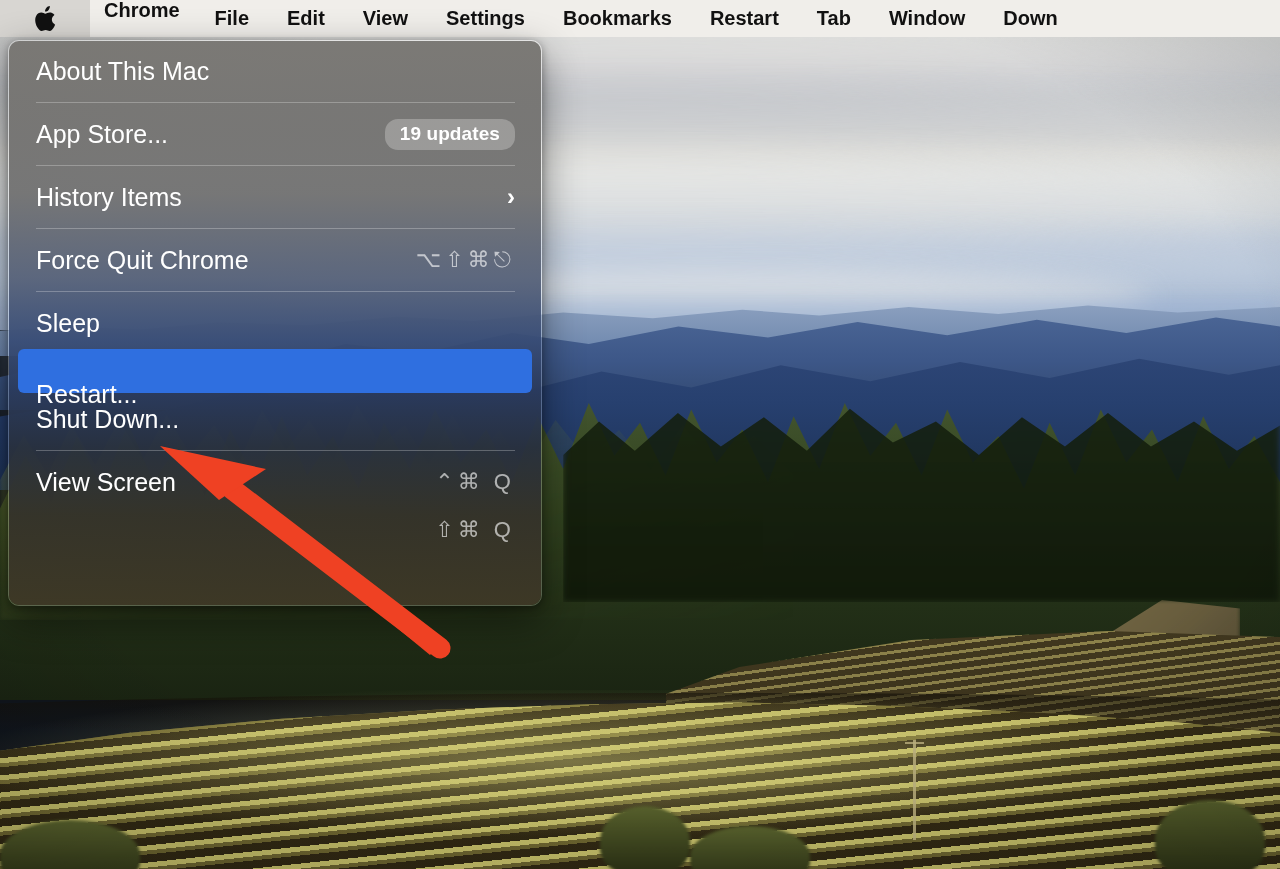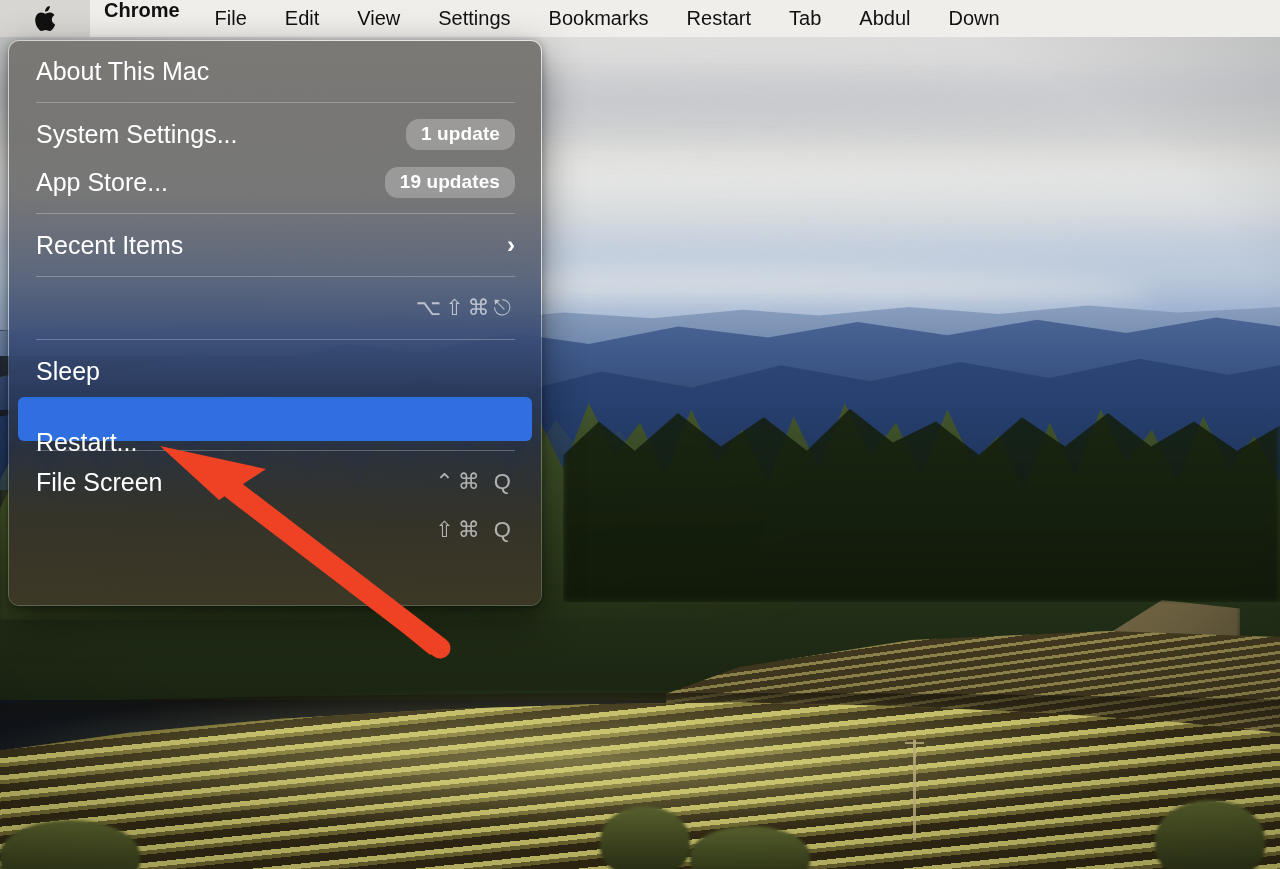--- a/index.html
+++ b/index.html
@@ -169,20 +169,21 @@
     display:flex; align-items:center; justify-content:center;
     background:#d8d6d2;
   }
   .apple-glyph {
     width:22px; height:26px;
     display:flex; align-items:center; justify-content:center;
   }
   .mb-item {
     font-size:20px; color:#111; padding:0 19px; line-height:37px;
     white-space:nowrap;
+    font-weight:bold;
   }
   .mb-item.bold { font-weight:bold; padding:0 16px 16px 14px; }
 
   
   .menu {
     position:absolute; left:8px; top:40px; width:534px; height:566px;
     border-radius:11px;
     border:1px solid rgba(255,255,255,.22);
     box-shadow:0 14px 40px rgba(0,0,0,.45), 0 2px 8px rgba(0,0,0,.35);
     overflow:hidden;
@@ -285,81 +286,79 @@
       </span>
     </div>
     <span class="mb-item bold">Chrome</span>
     <span class="mb-item">File</span>
     <span class="mb-item">Edit</span>
     <span class="mb-item">View</span>
     <span class="mb-item">Settings</span>
     <span class="mb-item">Bookmarks</span>
     <span class="mb-item">Restart</span>
     <span class="mb-item">Tab</span>
-    <span class="mb-item">Abdul</span>
+    <span class="mb-item">Window</span>
     <span class="mb-item">Down</span>
   </div>
 
   <div class="menu">
     <div class="menu-bg"></div>
     <div class="menu-inner">
 
       <div class="row">
         <span class="label">About This Mac</span>
       </div>
 
       <div class="sep"></div>
 
-      <div class="row">
-        <span class="label">System Settings...</span>
-        <span class="right">
-          <span class="badge">1 update</span>
-        </span>
-      </div>
 
       <div class="row">
         <span class="label">App Store...</span>
         <span class="right">
           <span class="badge">19 updates</span>
         </span>
       </div>
 
       <div class="sep"></div>
 
       <div class="row">
-        <span class="label">Recent Items</span>
+        <span class="label">History Items</span>
         <span class="right">
           <span class="chevron">›</span>
         </span>
       </div>
 
       <div class="sep"></div>
 
       <div class="row">
+        <span class="label">Force Quit Chrome</span>
         <span class="right">
           <span class="shortcut">⌥⇧⌘⎋</span>
         </span>
       </div>
 
       <div class="sep"></div>
 
       <div class="row">
         <span class="label">Sleep</span>
       </div>
 
       <div class="row selected">
         <span class="hl" style="background: rgb(47, 111, 224);"></span>
         <span class="label">Restart...</span>
       </div>
 
-
-      <div class="sep"></div>
-
-      <div class="row">
-        <span class="label">File Screen</span>
+      <div class="row">
+        <span class="label">Shut Down...</span>
+      </div>
+
+      <div class="sep"></div>
+
+      <div class="row">
+        <span class="label">View Screen</span>
         <span class="right">
           <span class="shortcut">⌃⌘ Q</span>
         </span>
       </div>
 
       <div class="row">
         <span class="right">
           <span class="shortcut">⇧⌘ Q</span>
         </span>
       </div>

